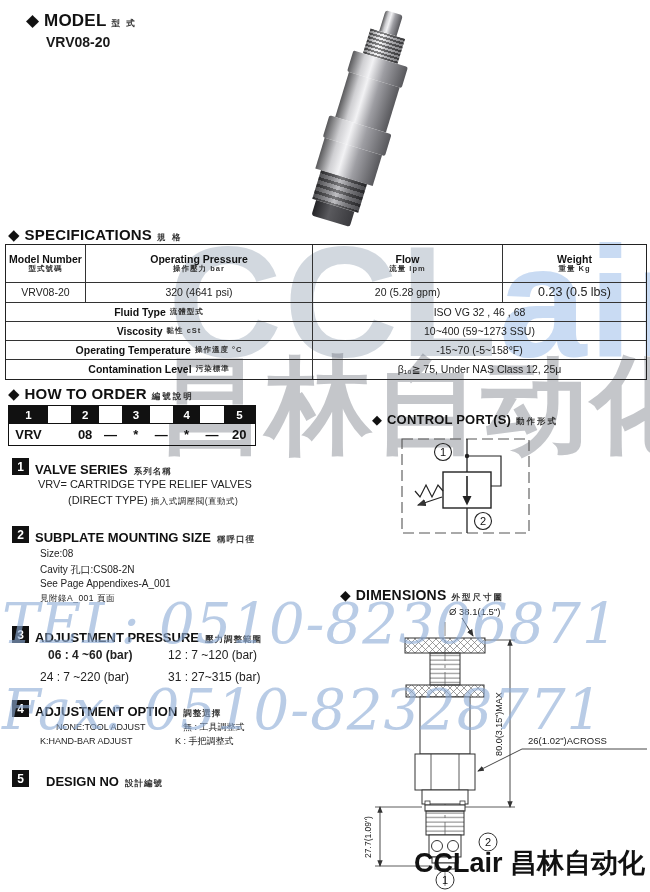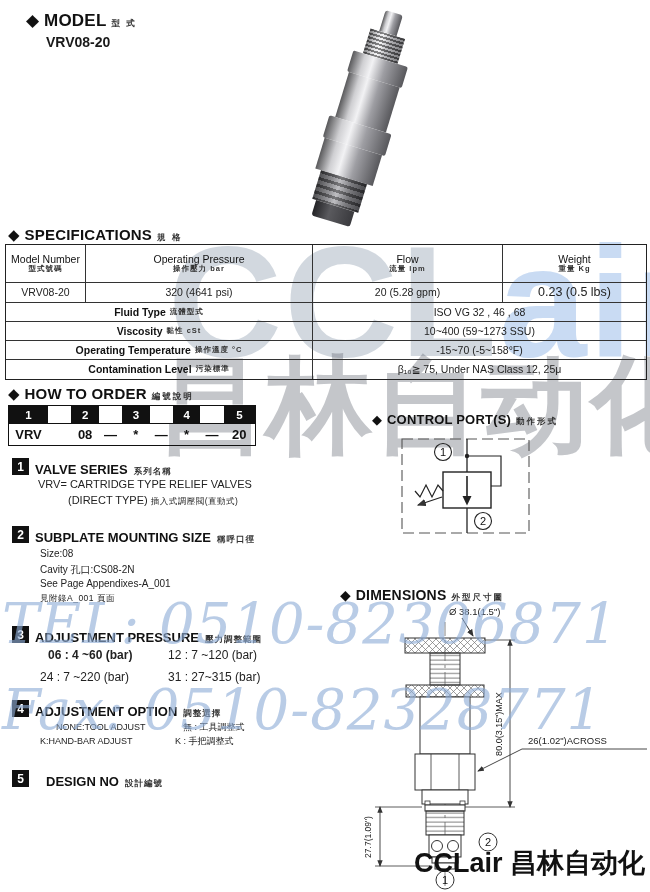--- a/index.html
+++ b/index.html
@@ -12,21 +12,21 @@
   .ht{font-weight:bold;letter-spacing:.2px;color:#111;text-align:center;}
   .hc{font-size:8.5px;font-weight:bold;color:#333;letter-spacing:2px;}
   
   .spec{position:absolute;left:5px;top:244px;width:640px;border:1.5px solid #222;
         display:grid;grid-template-columns:80px 227px 190px 1fr;
         grid-template-rows:38px 20px 19px 19px 19px 19px;background:transparent;}
   .cell{border-right:1px solid #333;border-bottom:1px solid #333;display:flex;flex-direction:column;
         align-items:center;justify-content:center;text-align:center;line-height:1.15;padding:1px 2px;}
   .cell.last{border-right:none;}
   .cell.bot{border-bottom:none;}
-  .cen{font-weight:normal;font-size:10.5px;color:#111;}
+  .cen{font-weight:bold;font-size:10.5px;color:#111;}
   .ccj{font-size:7.5px;color:#333;font-weight:bold;letter-spacing:1px;}
   .cval{font-size:10.5px;color:#222;}
   .cval.big{font-size:12.5px;}
   .plabel{grid-column:1/3;}
   .pvalue{grid-column:3/5;}
   .plbl-en{font-weight:bold;font-size:10.5px;color:#111;display:inline;}
   .prow{flex-direction:row;gap:4px;align-items:center;}
   
   .strip{position:absolute;left:8px;top:405px;width:248px;}
   .boxrow{display:flex;height:17px;border:1px solid #111;border-bottom:none;}

